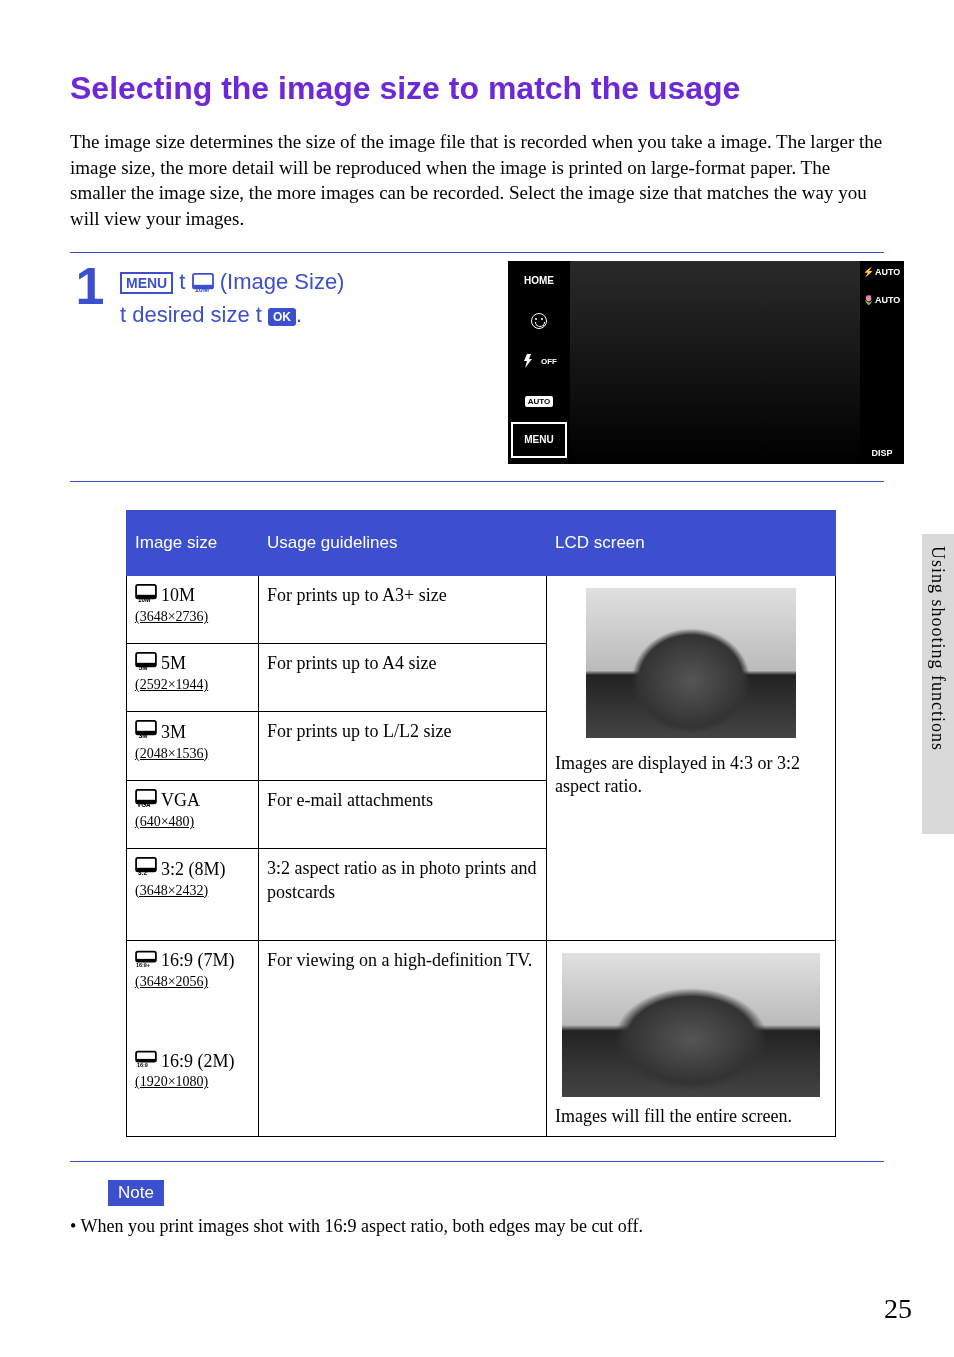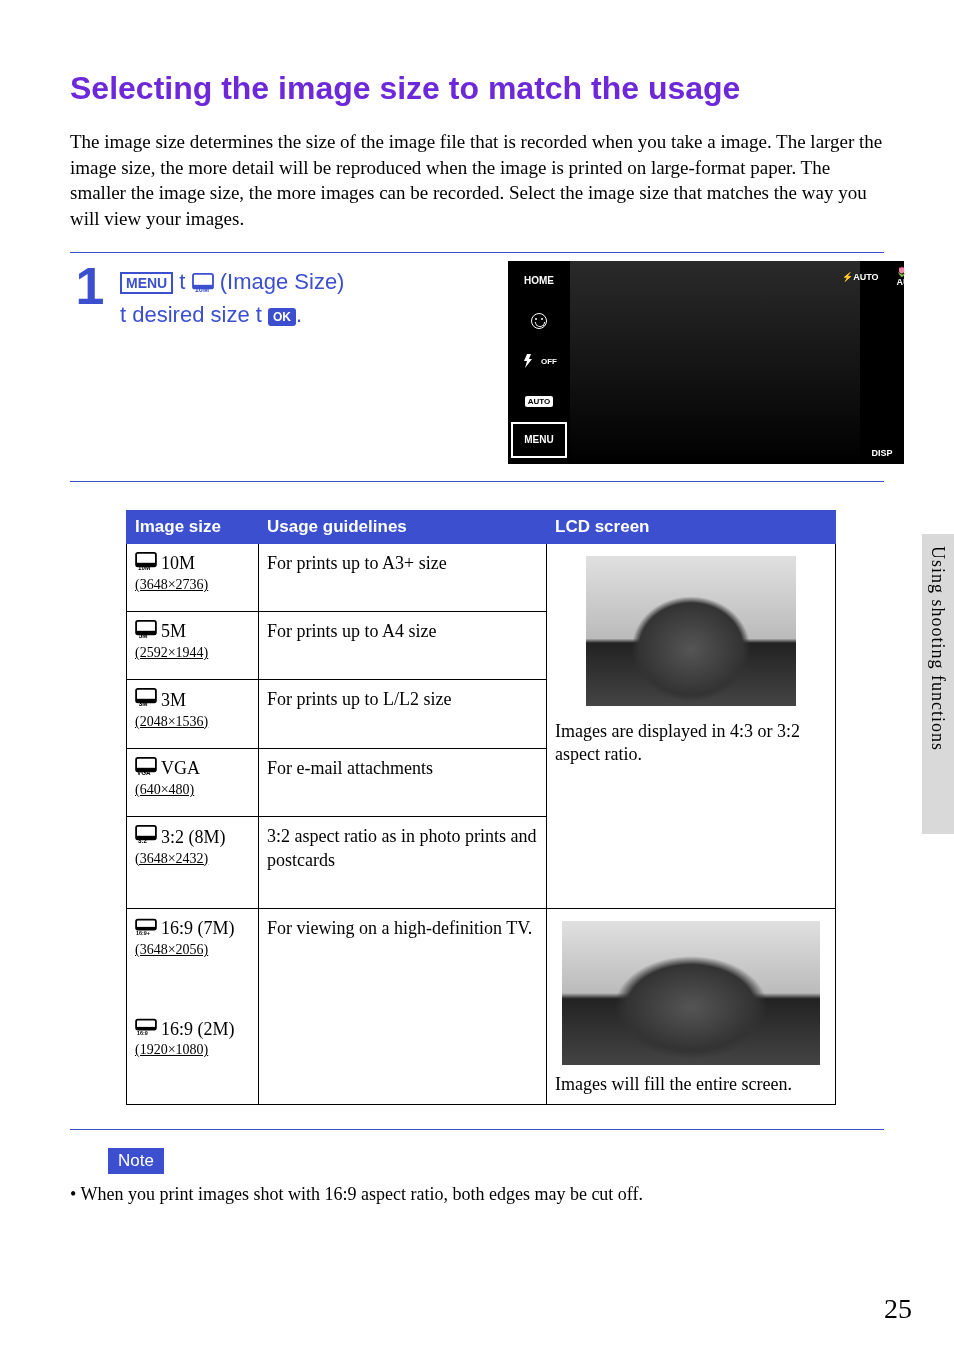--- a/index.html
+++ b/index.html
@@ -115,36 +115,36 @@
     display: flex;
     flex-direction: column;
     justify-content: space-between;
     color: #fff;
     font-family: Arial, sans-serif;
     font-size: 9px;
     font-weight: bold;
     padding: 6px 0;
     align-items: center;
   }
-  .lcd-right .stack { display: flex; flex-direction: row; gap: 18px; align-items: center; }
+  .lcd-right .stack { display: flex; flex-direction: column; gap: 18px; align-items: center; }
 
   table {
     border-collapse: collapse;
     width: 100%;
     margin-left: 56px;
     width: 710px;
     font-size: 17px;
   }
   th {
     background: #3b4fcf;
     color: #fff;
     text-align: left;
     font-family: Arial, Helvetica, sans-serif;
-    font-weight: bold;
-    padding: 6px 8px;
+    font-weight: normal;
+    padding: 22px 8px;
     border: 1px solid #3b4fcf;
     font-size: 17px;
   }
   td {
     border: 1px solid #000;
     padding: 8px;
     vertical-align: top;
     font-size: 18px;
     line-height: 1.3;
   }

